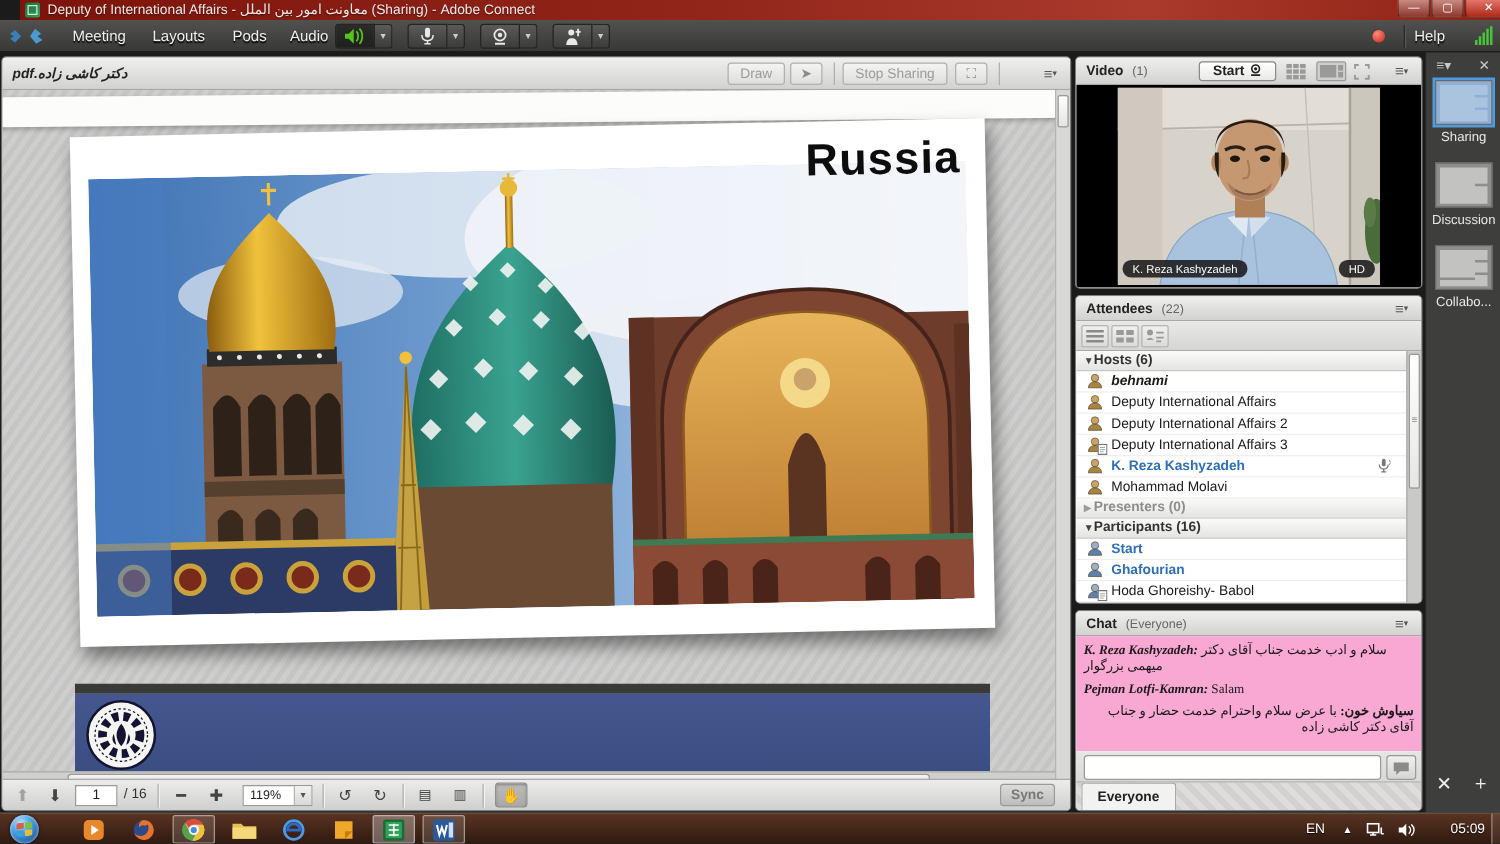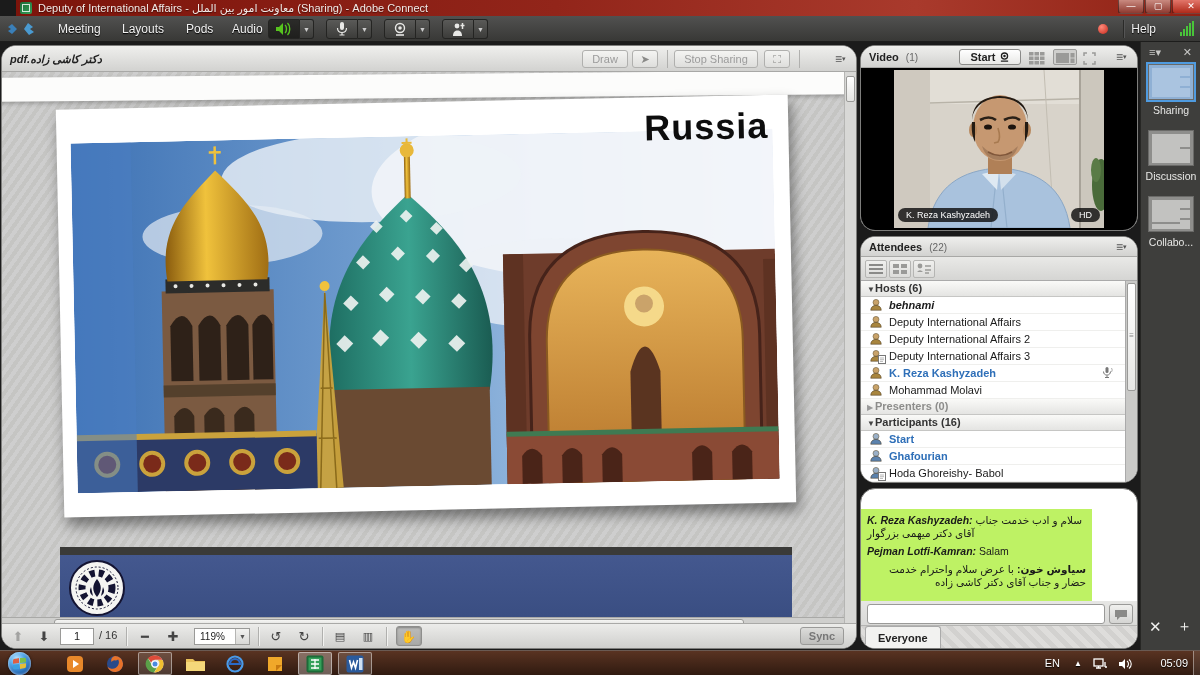--- a/index.html
+++ b/index.html
@@ -34,21 +34,21 @@
   .avdrop { position:absolute; top:3px; height:20px; width:14px; border:1px solid #242422; border-left:none;
     border-radius:0 3px 3px 0; background:linear-gradient(#5a5a58,#3c3c3a); color:#ccc; font-size:7px;
     line-height:20px; text-align:center; }
   .recdot { position:absolute; top:8px; width:10px; height:10px; border-radius:50%;
     background:radial-gradient(circle at 35% 30%,#ff8a7a,#c6271a); }
   .menusep { position:absolute; top:4px; width:1px; height:18px; background:#2a2a28; box-shadow:1px 0 0 #555; }
   .sigbars { position:absolute; top:6px; right:6px; display:flex; align-items:flex-end; height:14px; }
   .sigbars i { display:block; width:2px; margin-left:1px; background:#49c43a; }
 
   
-  .pod { position:absolute; background:#fff; border:1px solid #7e7e7c; border-radius:15px; overflow:hidden; }
+  .pod { position:absolute; background:#fff; border:1px solid #7e7e7c; border-radius:4px; overflow:hidden; }
   .pod-h { position:relative; height:22px; background:linear-gradient(#efefed,#d2d2d0);
     border-bottom:1px solid #a8a8a6; font-size:11px; line-height:22px; color:#222; }
   .pod-h b { padding-left:8px; }
   .pod-h .cnt { color:#666; font-size:10px; padding-left:4px; }
   .podmenu { position:absolute; right:5px; top:5px; width:16px; height:12px; color:#555; font-size:9px; line-height:12px; }
   .podmenu:before { content:"≡"; font-size:12px; } .podmenu:after { content:"▾"; font-size:7px; vertical-align:2px; }
 
   
   #share { left:1px; top:45px; width:856px; height:604px; }
   #share .pod-h { height:26px; line-height:26px; }
@@ -125,22 +125,22 @@
   .arow .nm.ital { font-style:italic; font-weight:bold; }
   .arow .mic { position:absolute; right:10px; top:1px; width:14px; height:14px; }
   .att-scroll { position:absolute; right:0; top:44px; width:12px; bottom:0; background:#c9c9c7; border-left:1px solid #aaa; }
   .att-scroll .thumb { position:absolute; left:1px; top:2px; width:9px; height:108px;
     background:linear-gradient(#fff,#e6e6e4); border:1px solid #9a9a98; border-radius:2px; }
   .att-scroll .thumb:after { content:"≡"; display:block; text-align:center; color:#888; font-size:8px; line-height:104px; }
 
   
   #chat { left:860px; top:488px; width:278px; height:161px; }
   #chat .pod-h { height:20px; line-height:20px; }
-  .chatbody { position:absolute; left:0; top:20px; width:231px; height:92px; background:#bef264; overflow:hidden;
-    padding:5px 6px; }
+  .chatbody { position:absolute; left:0; top:20px; width:276px; height:92px; background:#f9a8d4; overflow:hidden;
+    padding:5px 6px;font-family:Liberation Serif, serif; }
   .cmsg { font-size:10.5px; color:#1a1a1a; margin-bottom:5px; line-height:13px; }
   .cmsg .snd { font-weight:bold; font-style:italic; }
   .cmsg.rtl { direction:rtl; text-align:right; } .cmsg.rtl .snd { font-style:normal; }
   .chatin { position:absolute; left:0; top:112px; width:276px; height:26px; background:linear-gradient(#e6e6e4,#d8d8d6); }
   .chatfield { position:absolute; left:6px; top:3px; width:238px; height:20px; background:#fff;
     border:1px solid #9a9a98; border-radius:3px; }
   .sendbtn { position:absolute; right:4px; top:3px; width:24px; height:20px; border:1px solid #9a9a98;
     border-radius:3px; background:linear-gradient(#f0f0ee,#d5d5d3); text-align:center; }
   .chattabs { position:absolute; left:0; bottom:0; width:276px; height:23px;
     background:repeating-linear-gradient(45deg,#dedddb 0 5px,#d2d1cf 5px 10px); border-top:1px solid #b5b5b3; }
@@ -622,20 +622,25 @@
             </svg></span>
       <span class="nm">Hoda Ghoreishy- Babol</span>
       </div>
       </div>
     <div class="att-scroll">
         <div class="thumb"></div>
       </div>
   </div>
 
   <div class="pod" id="chat">
+    <div class="pod-h">
+      <b>Chat</b>
+      <span class="cnt">(Everyone)</span>
+      <span class="podmenu" style="top:4px"></span>
+    </div>
     <div class="chatbody">
         <div class="cmsg"><span class="snd">K. Reza Kashyzadeh:</span> <span>سلام و ادب خدمت جناب آقای دکتر میهمی بزرگوار</span></div>
         <div class="cmsg"><span class="snd">Pejman Lotfi-Kamran:</span> <span>Salam</span></div>
         <div class="cmsg rtl" dir="rtl"><span class="snd">سیاوش خون:</span> <span>با عرض سلام واحترام خدمت حضار و جناب آقای دکتر کاشی زاده</span></div>
       </div>
     <div class="chatin">
       <span class="chatfield"></span>
       <span class="sendbtn">
         <svg width="14" height="12" viewBox="0 0 14 12" style="margin-top:4px">
           <path d="M1 1 h12 v7 h-7 l-3,3 v-3 h-2 z" fill="#8a8a88"></path>

